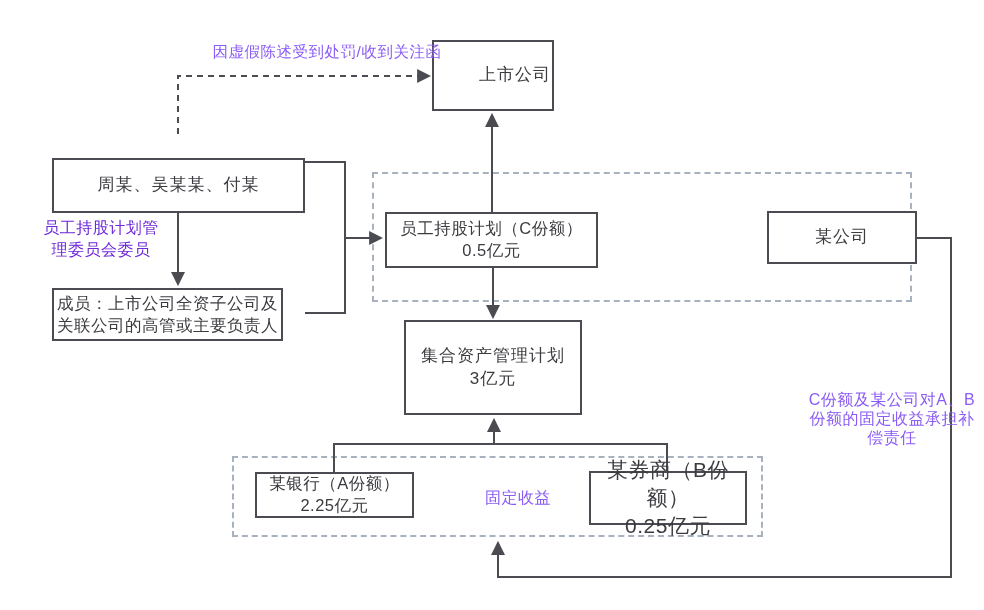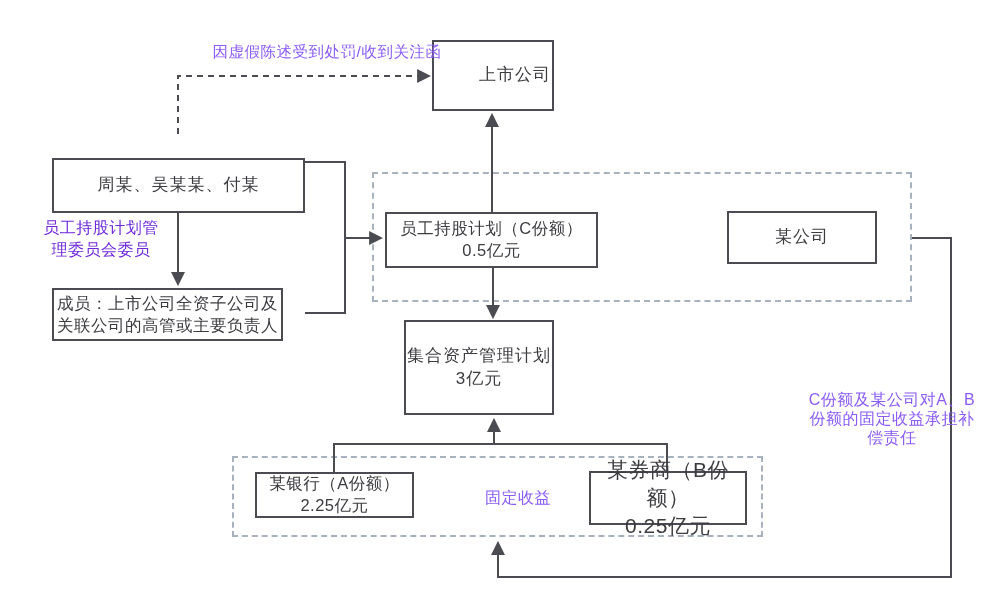--- a/index.html
+++ b/index.html
@@ -89,25 +89,25 @@
   <div class="node" style="left:52px; top:288px; width:231px; height:53px; font-size:16.5px; letter-spacing:0.5px;">
     <div>成员：上市公司全资子公司及</div>
     <div>关联公司的高管或主要负责人</div>
   </div>
 
   <div class="node" style="left:385px; top:212px; width:213px; height:56px; font-size:16.5px; letter-spacing:0.5px;">
     <div>员工持股计划（C份额）</div>
     <div>0.5亿元</div>
   </div>
 
-  <div class="node" style="left:727px; top:211px; width:150px; height:53px;">
+  <div class="node" style="left:767px; top:211px; width:150px; height:53px;">
     <div>某公司</div>
   </div>
 
-  <div class="node" style="left:404px; top:320px; width:150px; height:95px;">
+  <div class="node" style="left:404px; top:320px; width:178px; height:95px;">
     <div>集合资产管理计划</div>
     <div>3亿元</div>
   </div>
 
   <div class="node" style="left:255px; top:472px; width:159px; height:46px; font-size:16.5px; letter-spacing:0.5px;">
     <div>某银行（A份额）</div>
     <div>2.25亿元</div>
   </div>
 
   <div class="node" style="left:589px; top:471px; width:158px; height:54px; font-size:21px; letter-spacing:0.5px;">

